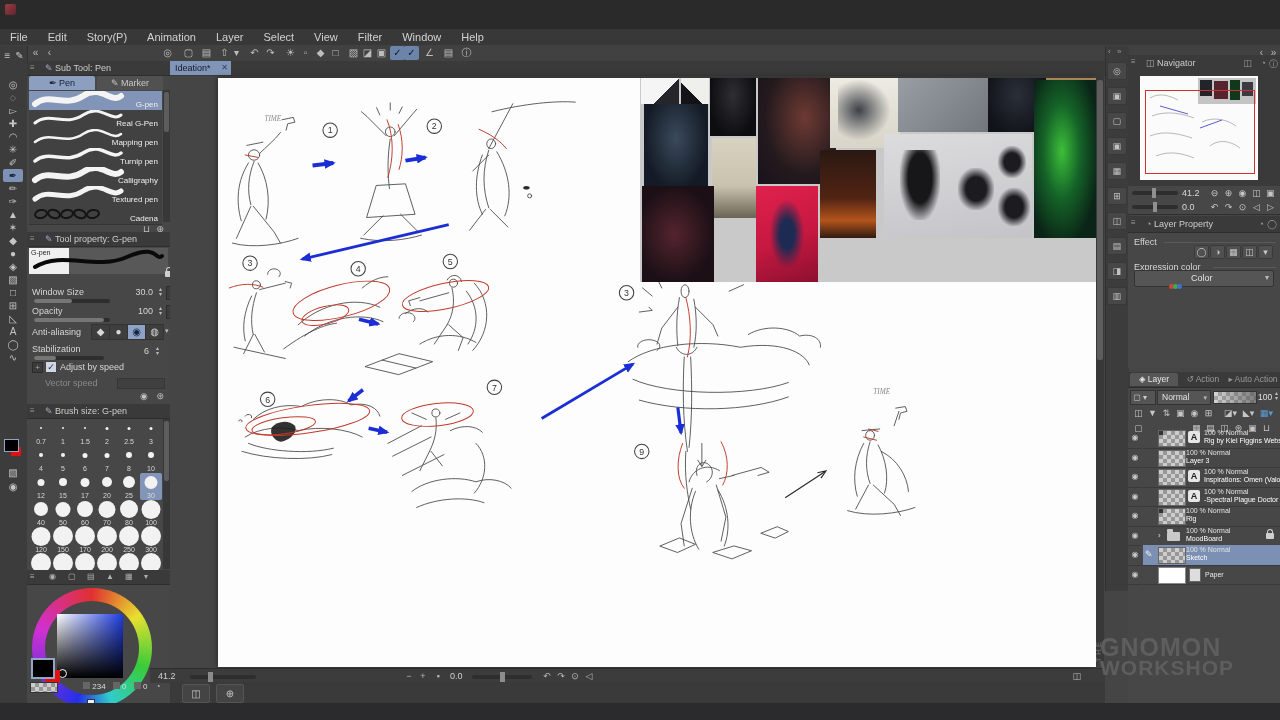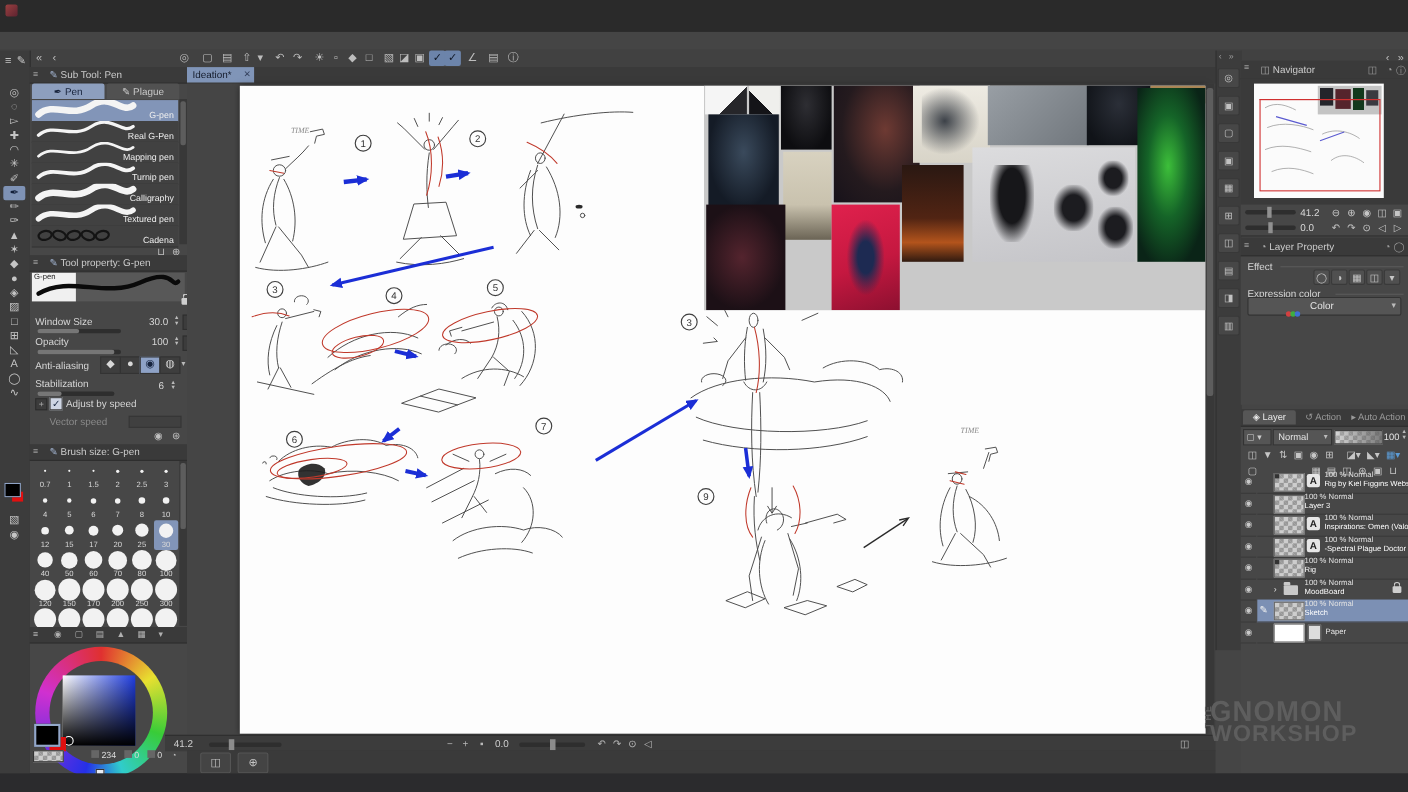--- a/index.html
+++ b/index.html
@@ -77,20 +77,32 @@
 </style>
 </head>
 <body>
 
 <div id="app">
 
   <div class="abs titlebar">
     <div class="abs appicon"></div>
   </div>
 
+  <div class="abs menubar" id="menubar">
+      <div class="mitem">File</div>
+      <div class="mitem">Edit</div>
+      <div class="mitem">Story(P)</div>
+      <div class="mitem">Animation</div>
+      <div class="mitem">Layer</div>
+      <div class="mitem">Select</div>
+      <div class="mitem">View</div>
+      <div class="mitem">Filter</div>
+      <div class="mitem">Window</div>
+      <div class="mitem">Help</div>
+    </div>
 
   <div class="abs cmdbar" id="commandbar">
       <div class="cic" style="left: 2px;">«</div>
       <div class="cic" style="left: 16px;">▮</div>
       <div class="cic" style="left: 28px;">«</div>
       <div class="cic" style="left: 42px;">‹</div>
       <div class="cic" style="left: 160px;">◎</div>
       <div class="cic" style="left: 181px;">▢</div>
       <div class="cic" style="left: 199px;">▤</div>
       <div class="cic" style="left: 217px;">⇧</div>
@@ -146,21 +158,21 @@
       <div class="tic" style="top: 434px;">◉</div>
     </div>
 
   <div class="abs panel" style="left:27px;top:61px;width:143px;height:171px;">
     <div class="phead">
       <span class="pmenu">≡</span>
       <span class="ptitle"><span style="color:#9fb0cc">✎</span>
         <span>Sub Tool: Pen</span></span>
     </div>
     <div class="tab" style="left:2px;top:15px;width:66px;background:#8d9fbe;color:#16223a;">✒ <span>Pen</span></div>
-    <div class="tab" style="left:70px;top:15px;width:66px;background:#515151;color:#c9c9c9;">✎ <span>Plague</span></div>
+    <div class="tab" style="left:70px;top:15px;width:66px;background:#515151;color:#c9c9c9;">✎ <span>Marker</span></div>
     <div id="brushlist">
         <div class="brushrow sel" style="top: 30px;">
           <svg width="95" height="18" style="position:absolute;left:2px;top:0;">
             <path d="M4 13 C18 1 34 17 52 5 S80 13 90 5" stroke="#f4f4f4" fill="none" stroke-linecap="round" stroke-width="6"></path>
           </svg>
           <span class="blabel">G-pen</span>
         </div>
         <div class="brushrow" style="top: 49px;">
           <svg width="95" height="18" style="position:absolute;left:2px;top:0;">
             <path d="M4 13 C18 1 34 17 52 5 S80 13 90 5" stroke="#f4f4f4" fill="none" stroke-linecap="round" stroke-width="3"></path>

